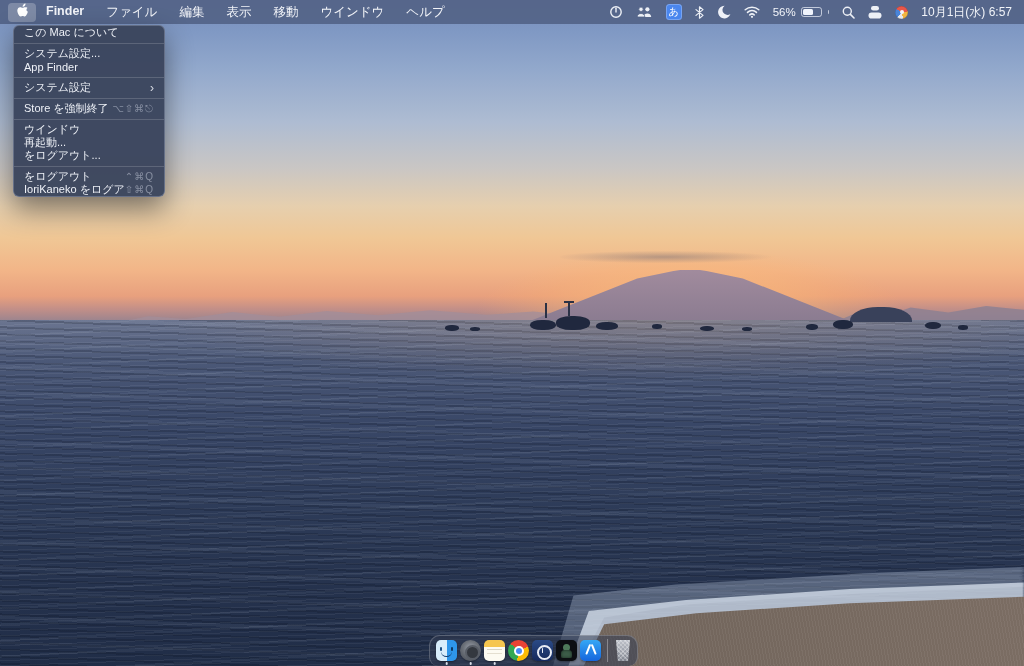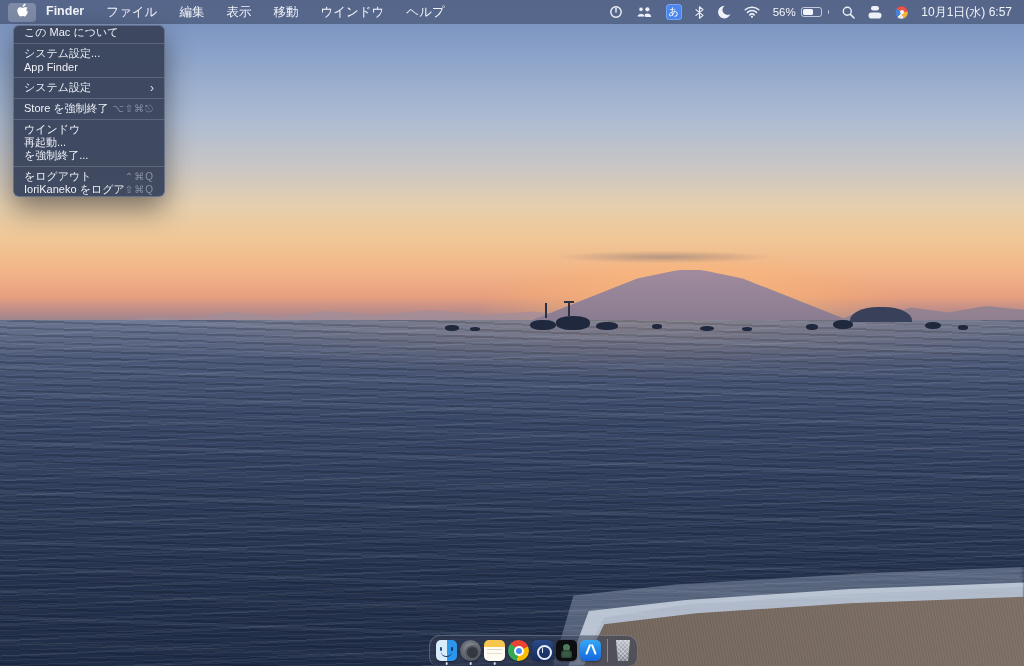--- a/index.html
+++ b/index.html
@@ -302,21 +302,21 @@
         <span class="mi-shortcut">⌥⇧⌘⎋</span>
       </div>
       <div class="menu-sep"></div>
       <div class="menu-item">
         <span class="mi-label">ウインドウ</span>
       </div>
       <div class="menu-item">
         <span class="mi-label">再起動...</span>
       </div>
       <div class="menu-item">
-        <span class="mi-label">を強制終了...</span>
+        <span class="mi-label">をログアウト...</span>
       </div>
       <div class="menu-sep"></div>
       <div class="menu-item">
         <span class="mi-label">をログアウト</span>
         <span class="mi-shortcut">⌃⌘Q</span>
       </div>
       <div class="menu-item">
         <span class="mi-label">IoriKaneko をログアウト...</span>
         <span class="mi-shortcut">⇧⌘Q</span>
       </div>

